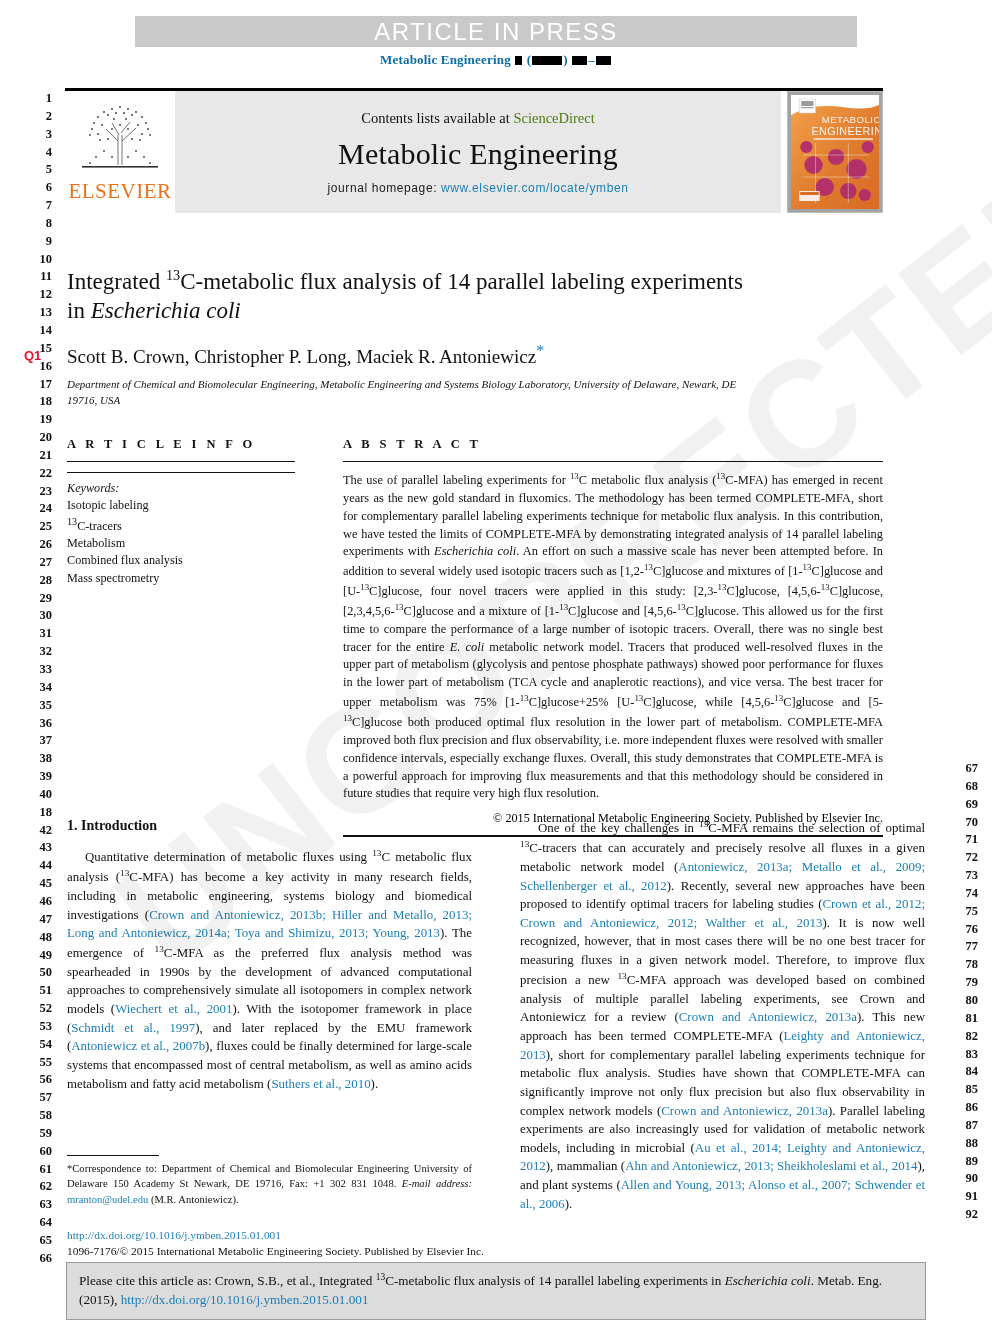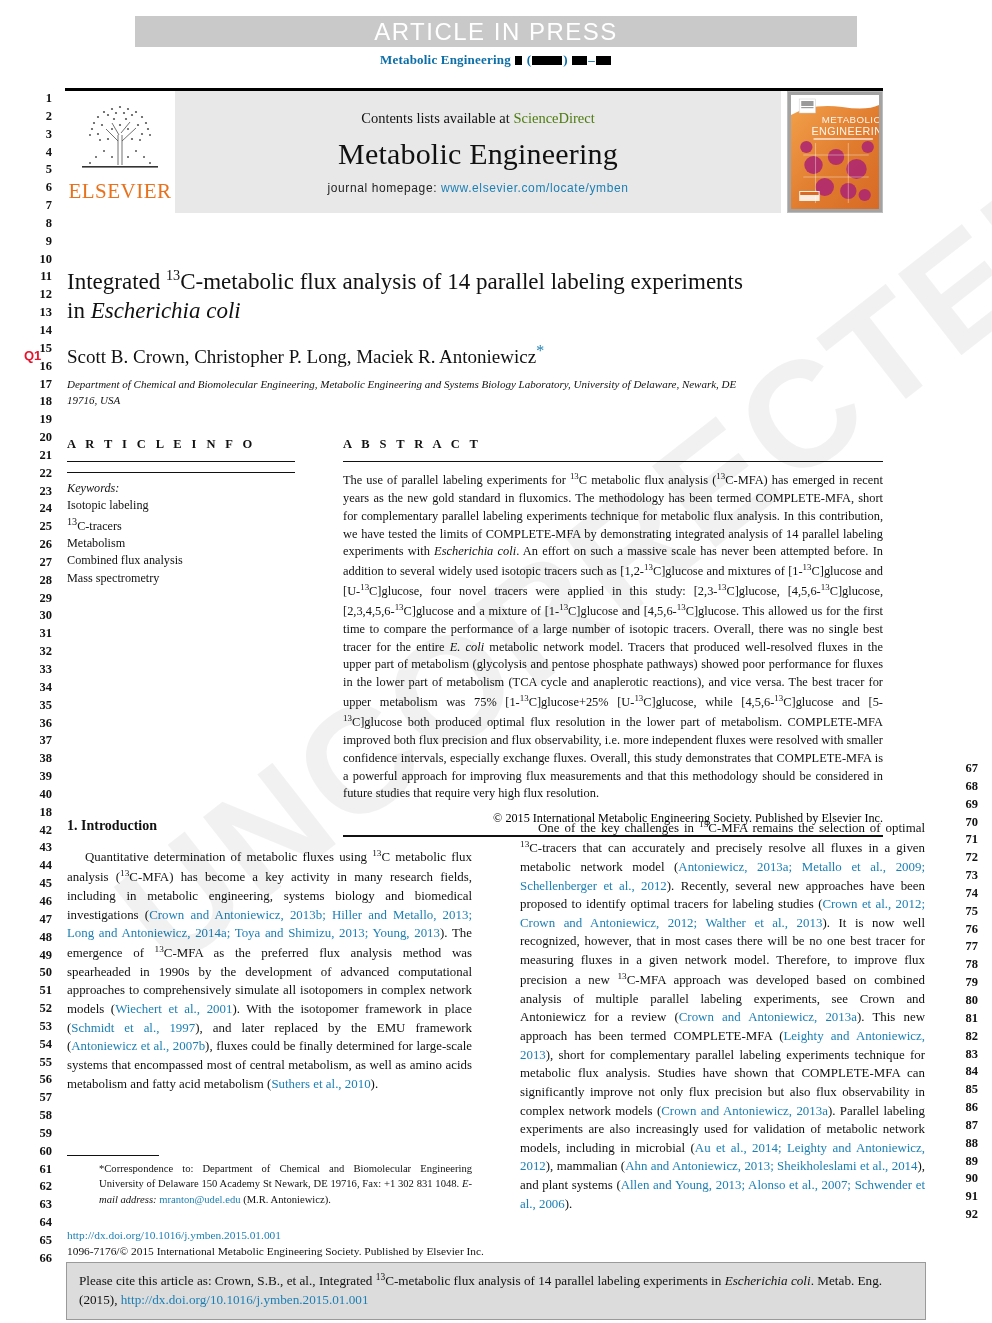--- a/index.html
+++ b/index.html
@@ -296,21 +296,20 @@
   .fn-rule {
     border-top: 1px solid #111;
     width: 92px;
     margin-bottom: 5px;
   }
   .fn-text {
     font-size: 10.6px;
     line-height: 1.45;
     text-align: justify;
     color: #111;
-    margin-left: 32px;
   }
   .fn-text .ital { font-style: italic; }
   .doi-line {
     position: absolute;
     left: 67px; top: 1228px;
     width: 500px;
     font-size: 11.4px;
     line-height: 1.38;
   }
   .doi-link { color: #1b7fb5; }

